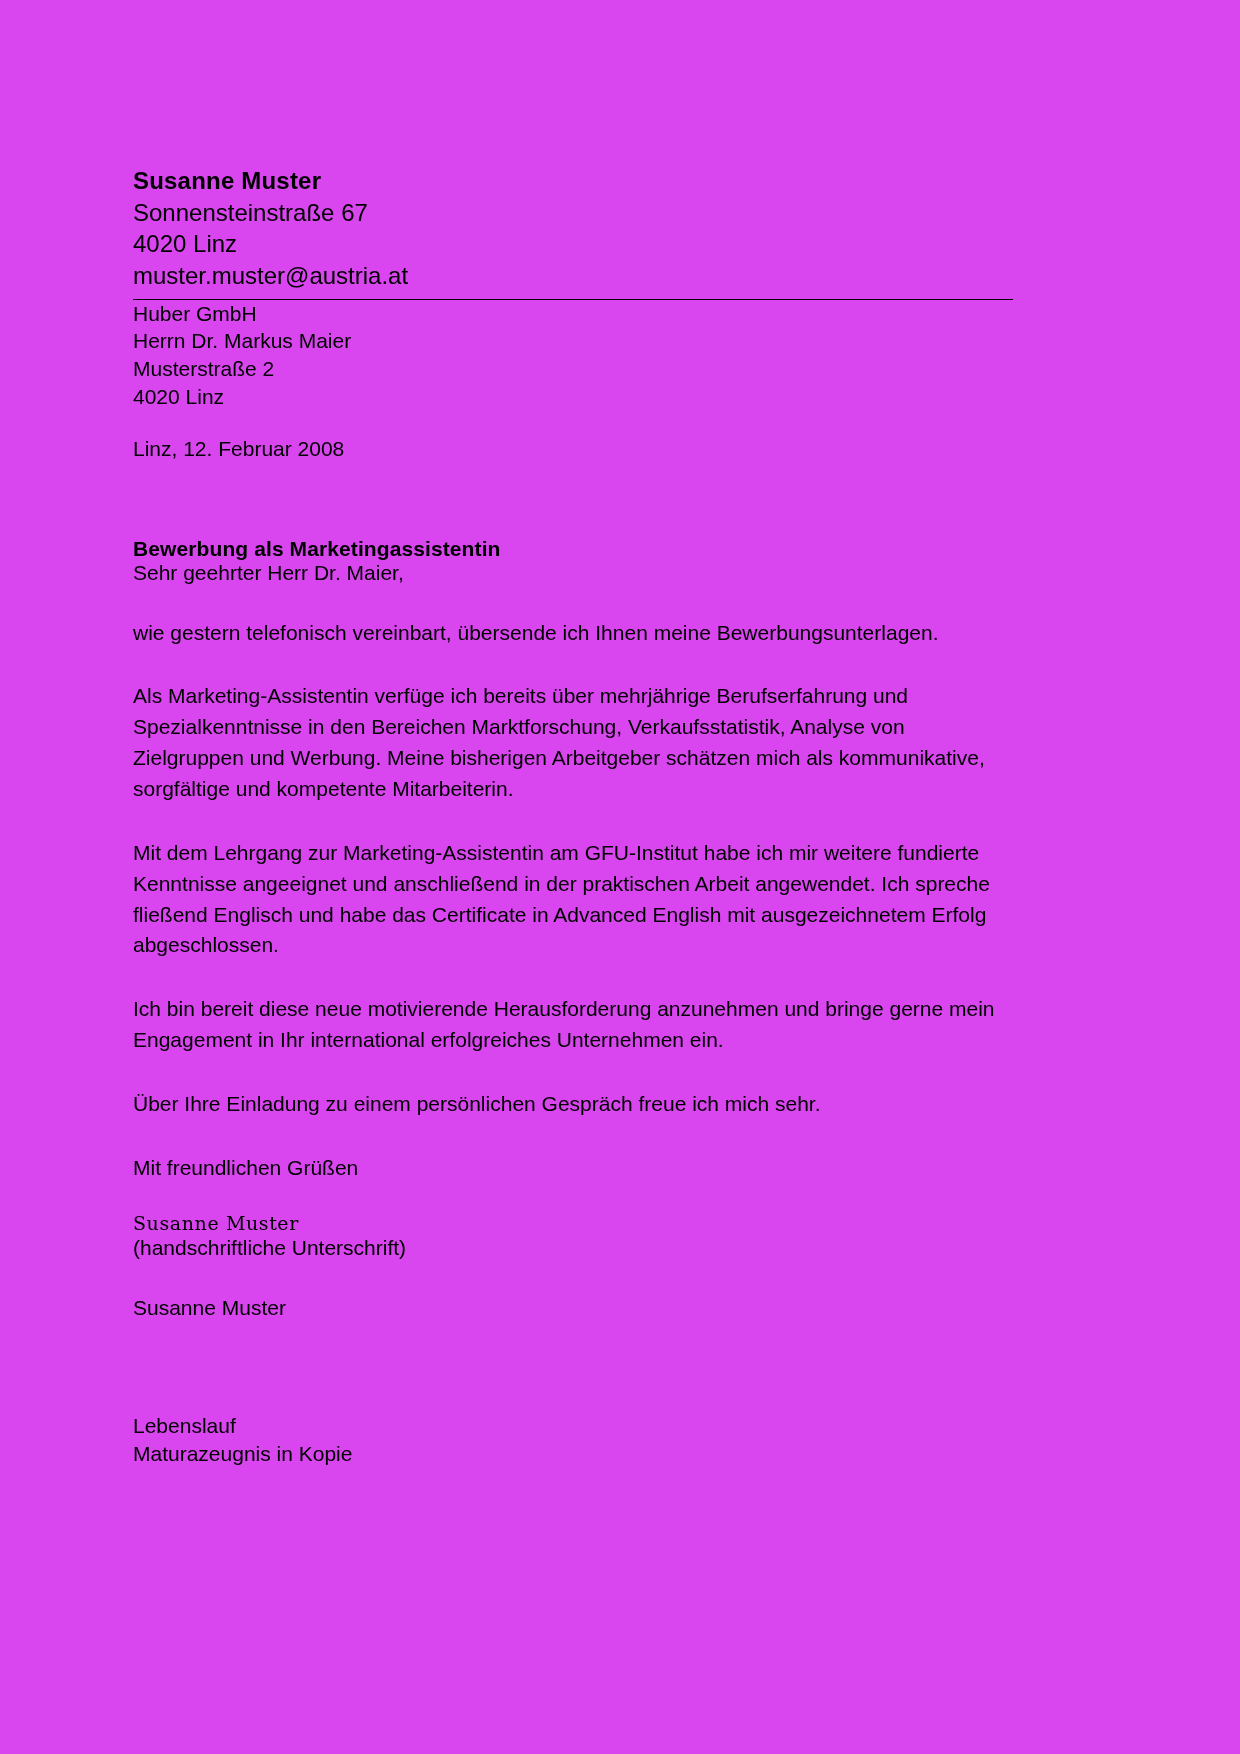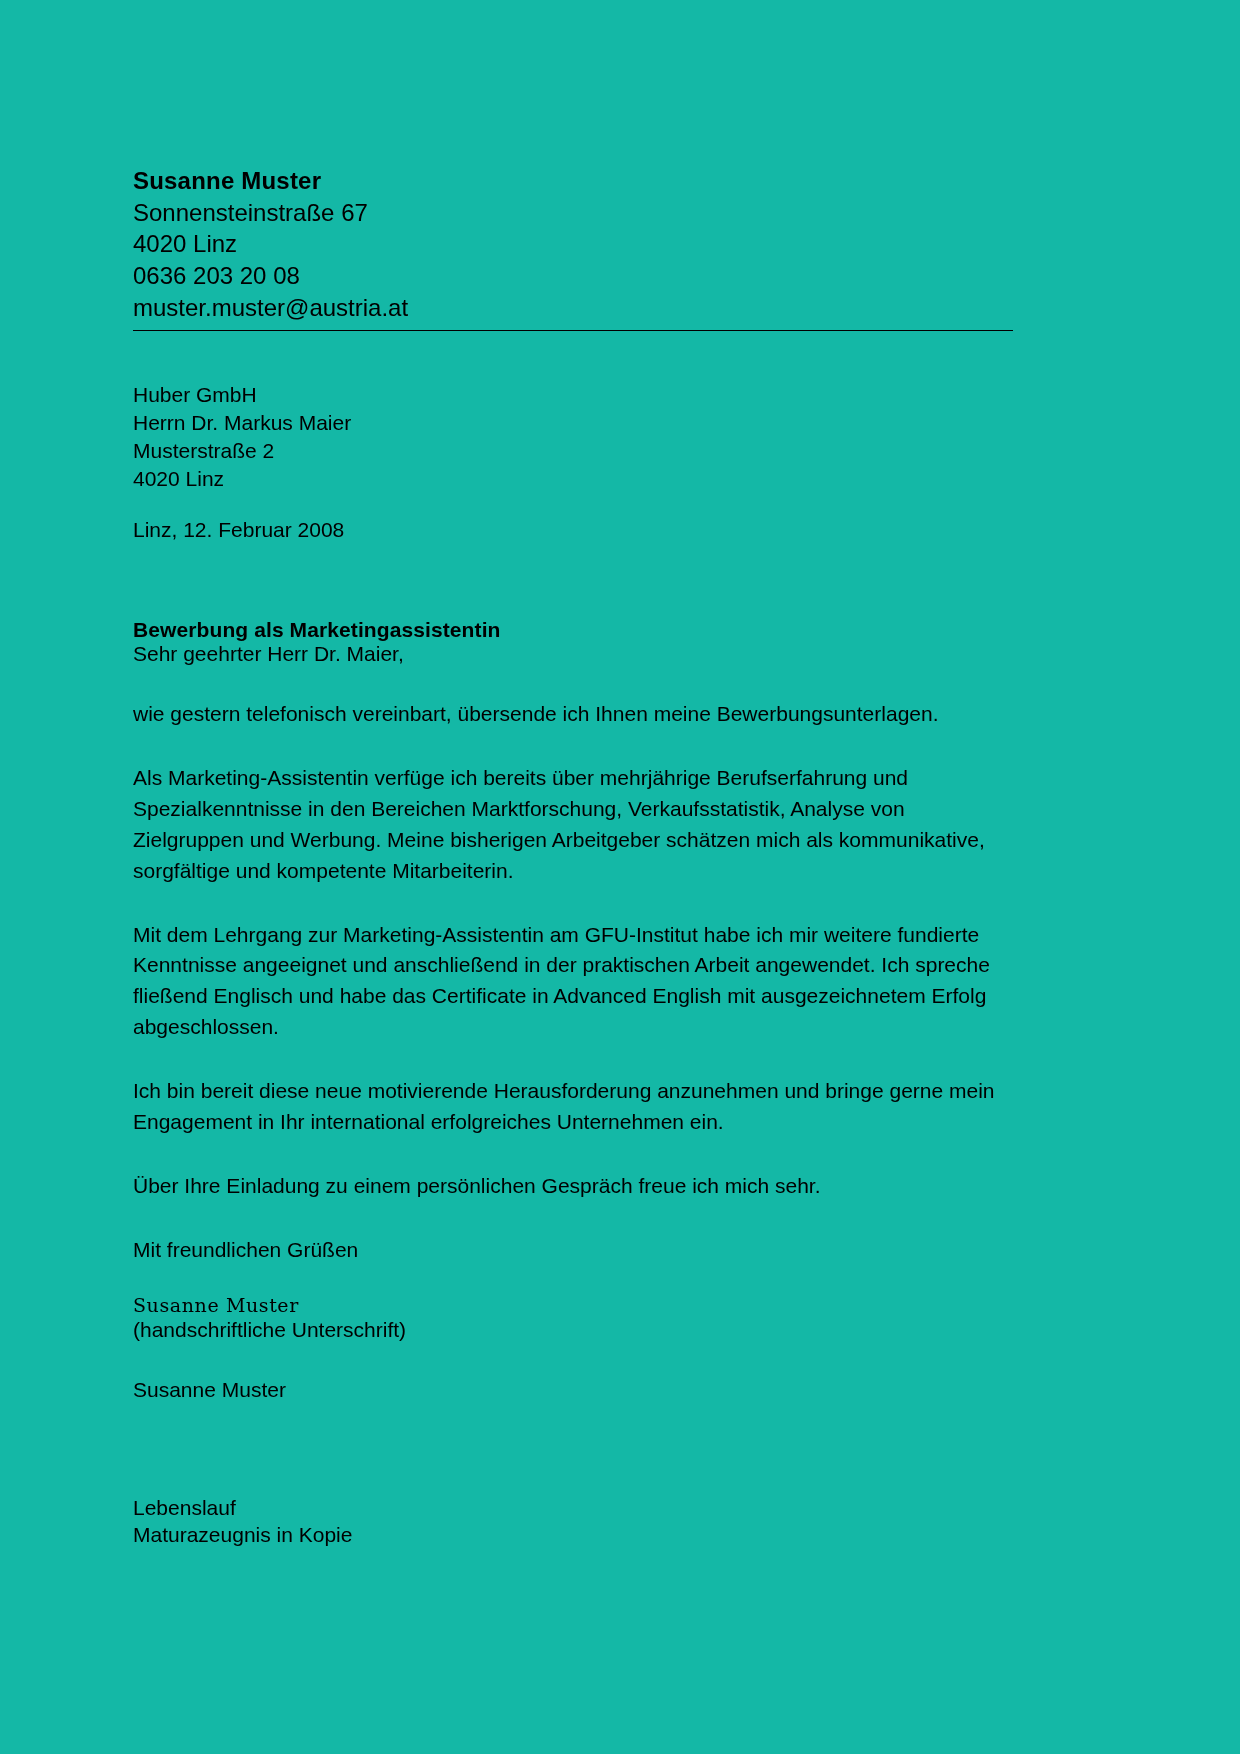--- a/index.html
+++ b/index.html
@@ -14,21 +14,21 @@
     color: #000000;
     position: relative;
     overflow: hidden;
   }
   .page {
     position: absolute;
     left: 0;
     top: 0;
     width: 1240px;
     height: 1754px;
-    background: #14b8a6;
+    background: #d946ef;
   }
   .content {
     position: absolute;
     left: 133px;
     top: 165px;
     width: 880px;
   }
 
   
   .sender-name {
@@ -42,21 +42,20 @@
     line-height: 1.32;
   }
   .sender-block {
     border-bottom: 1.5px solid #000000;
     padding-bottom: 7px;
     width: 880px;
   }
 
   
   .recipient-block {
-    margin-top: 50px;
   }
   .recipient-line {
     font-size: 21px;
     line-height: 1.32;
   }
 
   .date-line {
     font-size: 21px;
     margin-top: 26px;
     width: 880px;
@@ -111,21 +110,20 @@
 </head>
 <body>
 
 <div class="page">
   <div class="content">
 
     <div class="sender-block">
       <div class="sender-name">Susanne Muster</div>
       <div class="sender-line">Sonnensteinstraße 67</div>
       <div class="sender-line">4020 Linz</div>
-      <div class="sender-line">0636 203 20 08</div>
       <div class="sender-line">muster.muster@austria.at</div>
     </div>
 
     <div class="recipient-block">
       <div class="recipient-line">Huber GmbH</div>
       <div class="recipient-line">Herrn Dr. Markus Maier</div>
       <div class="recipient-line">Musterstraße 2</div>
       <div class="recipient-line">4020 Linz</div>
     </div>
 

